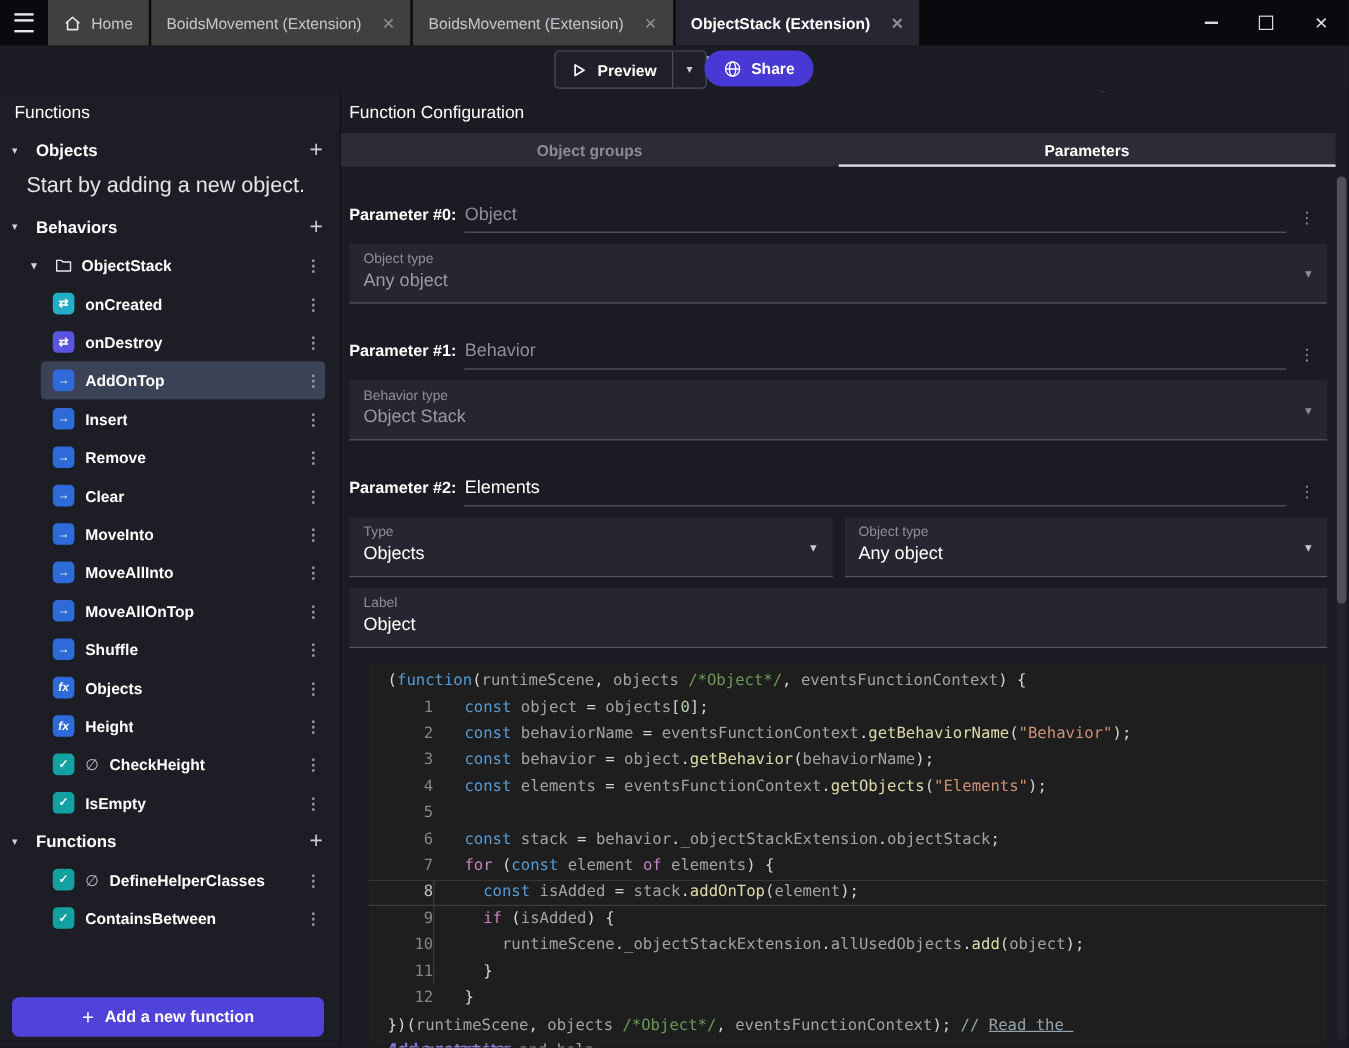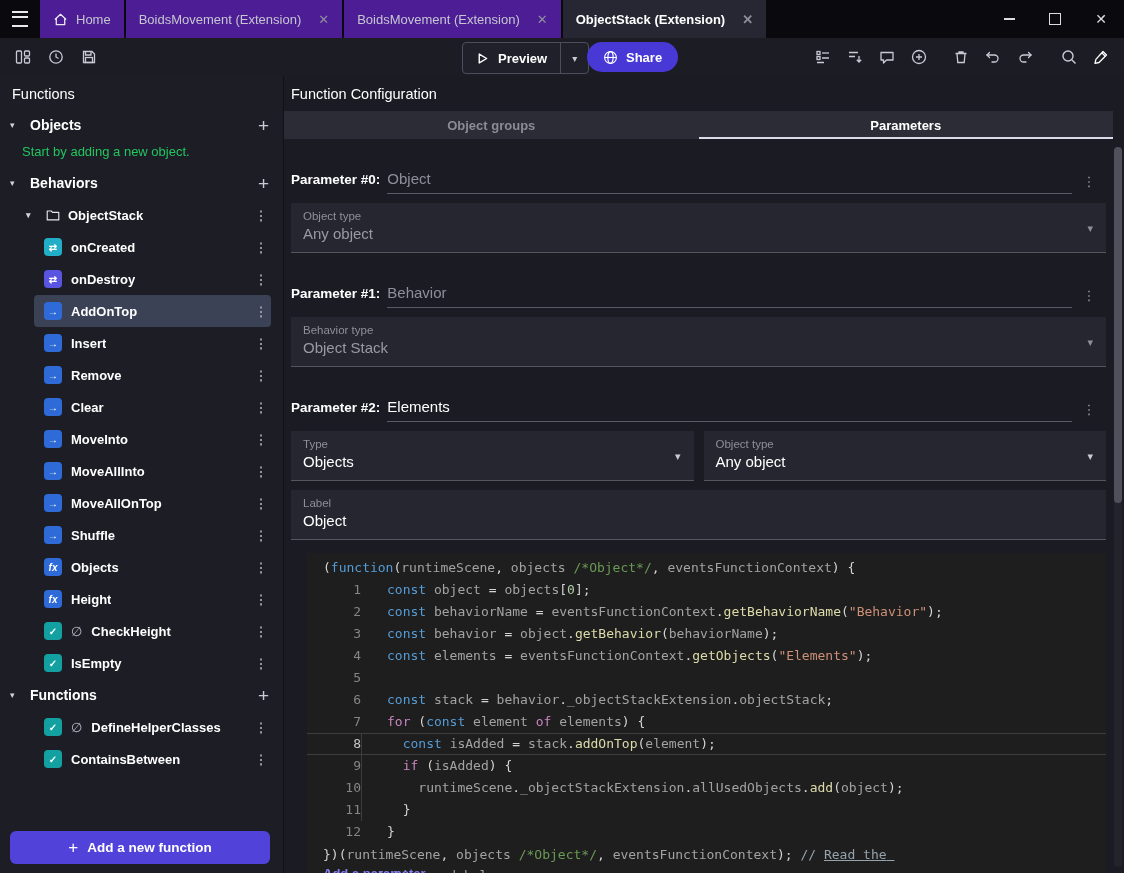--- a/index.html
+++ b/index.html
@@ -4,51 +4,51 @@
 <style>
   html,body{margin:0;padding:0;}
   body{width:1124px;height:873px;overflow:hidden;background:#16161d;font-family:"Liberation Sans",sans-serif;color:#fff;font-size:13px;position:relative;}
   svg{display:block;}
 
   
   .titlebar{height:38px;background:#09090e;display:flex;align-items:stretch;}
   .menu-btn{width:40px;display:flex;align-items:center;justify-content:center;cursor:pointer;}
   .hamburger{width:16px;height:12px;border-top:2px solid #e8e8ee;border-bottom:2px solid #e8e8ee;position:relative;}
   .hamburger::after{content:"";position:absolute;left:0;right:0;top:3px;height:2px;background:#e8e8ee;}
-  .tb-tab{display:flex;align-items:center;gap:8px;padding:0 13px;background:#4c1d95;margin-right:2px;color:#c6c6d0;font-size:13px;cursor:pointer;white-space:nowrap;}
+  .tb-tab{display:flex;align-items:center;gap:8px;padding:0 13px;background:#404040;margin-right:2px;color:#c6c6d0;font-size:13px;cursor:pointer;white-space:nowrap;}
   .tb-tab.active{background:#272733;color:#fff;font-weight:700;}
   .tb-tab .close{color:#8f8f9b;font-size:13px;margin-left:9px;}
   .win-controls{margin-left:auto;display:flex;}
   .win-btn{width:46px;display:flex;align-items:center;justify-content:center;color:#dcdce2;cursor:pointer;}
   .min-glyph{width:11px;height:2px;background:#dcdce2;display:block;}
   .max-glyph{width:10px;height:10px;border:1.5px solid #dcdce2;display:block;}
   .close-glyph{font-size:14px;line-height:1;}
 
   
-  .toolbar{height:38px;background:#1c1c25;display:flex;align-items:center;padding:0 8px;position:relative;border-bottom:1px solid #13131a;}
+  .toolbar{height:38px;background:#1c1c25;display:flex;align-items:center;padding:0 8px;position:relative;border-bottom:1px solid #13131a;flex-direction:column;}
   .tool-left{display:flex;gap:3px;}
   .icon-btn{width:30px;height:30px;border-radius:4px;display:flex;align-items:center;justify-content:center;color:#cacad5;cursor:pointer;}
   .preview-btn{position:absolute;left:462px;top:4px;height:30px;display:flex;align-items:stretch;border:1px solid #4d4d60;border-radius:4px;cursor:pointer;background:#20202a;}
   .preview-main{display:flex;align-items:center;gap:9px;padding:0 13px;font-weight:700;color:#fff;}
   .preview-caret{width:27px;display:flex;align-items:center;justify-content:center;border-left:1px solid #4d4d60;color:#cacad5;font-size:10px;}
   .share-btn{position:absolute;left:587px;top:4px;height:30px;border-radius:15px;background:#4838d6;display:flex;align-items:center;gap:8px;padding:0 16px;font-weight:700;color:#fff;cursor:pointer;}
   .tool-right{margin-left:auto;display:flex;align-items:center;gap:2px;}
 
   
   .sidebar{position:absolute;left:0;top:76px;width:283px;bottom:0;background:#1d1d26;border-right:1px solid #101016;overflow:hidden;}
   .panel-title{padding:10px 12px 7px;font-size:14.5px;color:#fff;}
   .search-box{margin:4px 11px 10px;height:33px;background:#33333e;border-radius:6px;display:flex;align-items:center;padding:0 10px;gap:9px;}
   .search-box input{background:transparent;border:none;outline:none;color:#d5d5dd;font-size:14px;flex:1;font-family:inherit;min-width:0;}
   .search-box input::placeholder{color:#84848f;}
   .tree-row{height:32px;display:flex;align-items:center;}
   .hdr-row{padding:0 14px 0 10px;gap:8px;cursor:pointer;}
   .hdr-row .hlabel{font-weight:700;font-size:14px;}
   .chev{width:12px;color:#d2d2dc;font-size:9px;flex:0 0 12px;}
   .plusbtn{margin-left:auto;color:#cacad5;font-size:19px;font-weight:400;cursor:pointer;line-height:1;}
-  .note-row{color:#22c55e;padding:3px 12px 8px 22px;font-size:13px;}
+  .note-row{color:#e5e5e5;padding:3px 12px 8px 22px;font-size:18px;}
   .group-row{padding:0 14px 0 26px;gap:7px;font-weight:700;cursor:pointer;}
   .kebab{margin-left:auto;color:#9d9da8;font-size:13px;width:16px;text-align:center;cursor:pointer;}
   .item-row{margin:0 12px 0 34px;padding:0 2px 0 10px;gap:9px;border-radius:4px;font-weight:700;cursor:pointer;}
   .item-row.selected{background:#3c4255;}
   .fn-icon{width:18px;height:18px;border-radius:4px;display:flex;align-items:center;justify-content:center;font-size:10px;color:#fff;flex:0 0 18px;font-weight:700;}
   .t-action{background:#2e6bd8;}
   .t-lifecycle-created{background:#22aec6;}
   .t-lifecycle-destroy{background:#5a55e0;}
   .t-expression{background:#2e6bd8;font-style:italic;}
   .t-condition{background:#13a0a0;}

